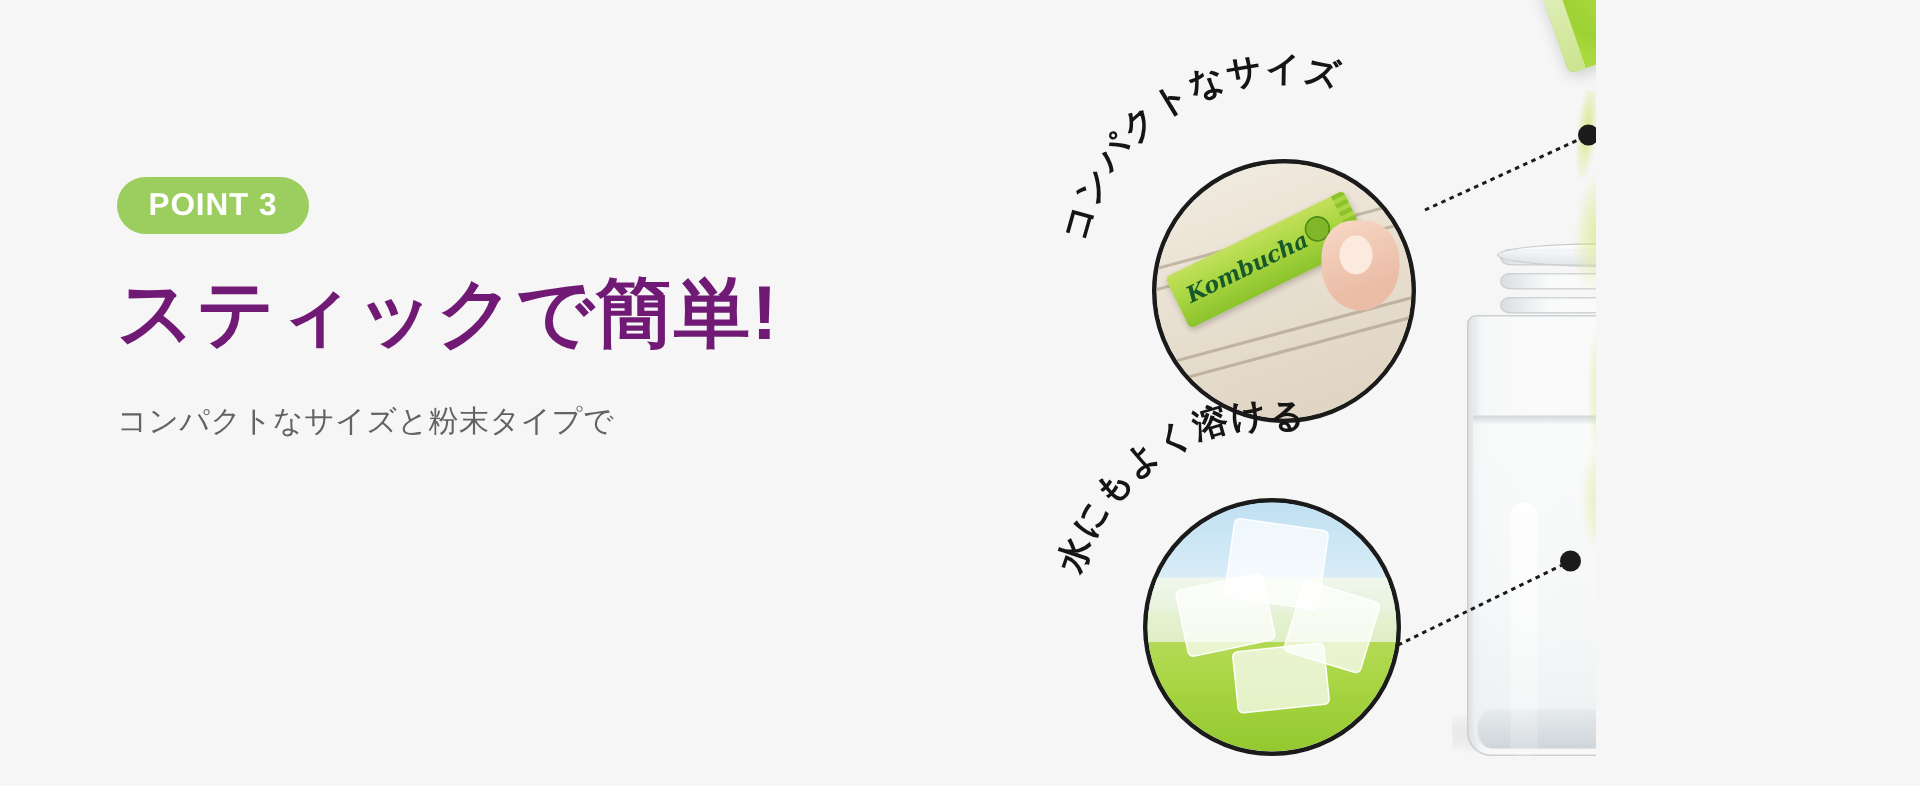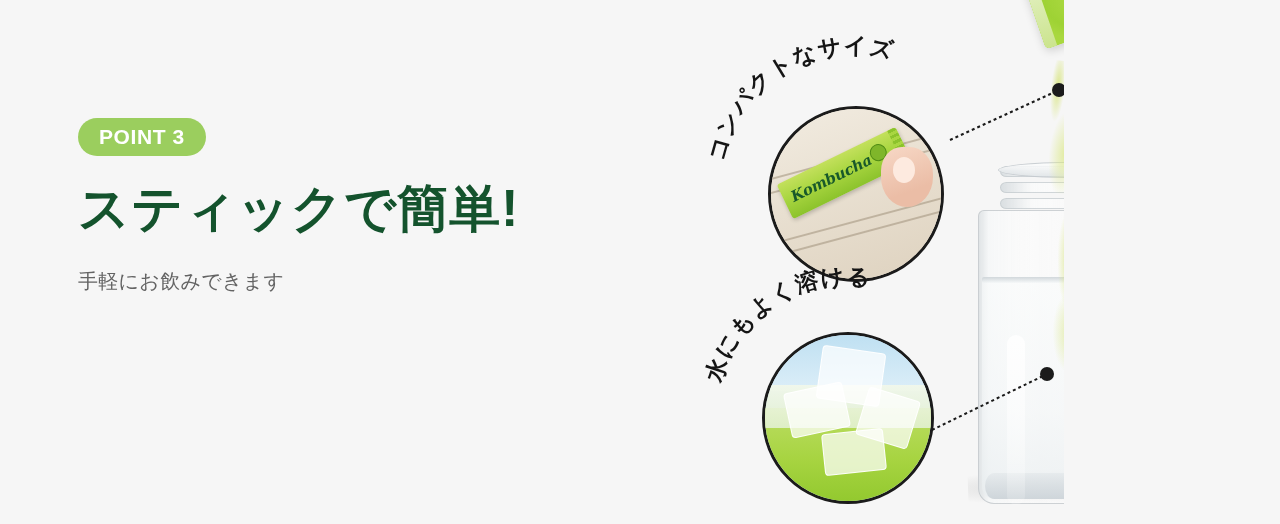--- a/index.html
+++ b/index.html
@@ -40,21 +40,21 @@
     letter-spacing: 0.6px;
     padding: 8px 21px 9px 21px;
     border-radius: 22px;
     line-height: 1;
   }
 
   .headline {
     margin-top: 24px;
     font-size: 51px;
     font-weight: bold;
-    color: #14532d;
+    color: #701a75;
     letter-spacing: 1px;
     line-height: 1.12;
     white-space: nowrap;
   }
 
   .subhead {
     margin-top: 14px;
     font-size: 35px;
     font-weight: normal;
     color: #1d1d1d;
@@ -415,21 +415,21 @@
 <div id="stage">
 
   <div class="text-col">
 
     <div class="point-badge">POINT 3</div>
 
     <div class="headline">スティックで簡単!</div>
 
 
     <div class="body-copy">
-      <div>手軽にお飲みできます</div>
+      <div>コンパクトなサイズと粉末タイプで</div>
     </div>
   </div>
 
   <div class="photo-area">
 
     <div class="jar-shadow"></div>
 
     <div class="jar">
       <div class="jar-body">
         <div class="jar-water"></div>

